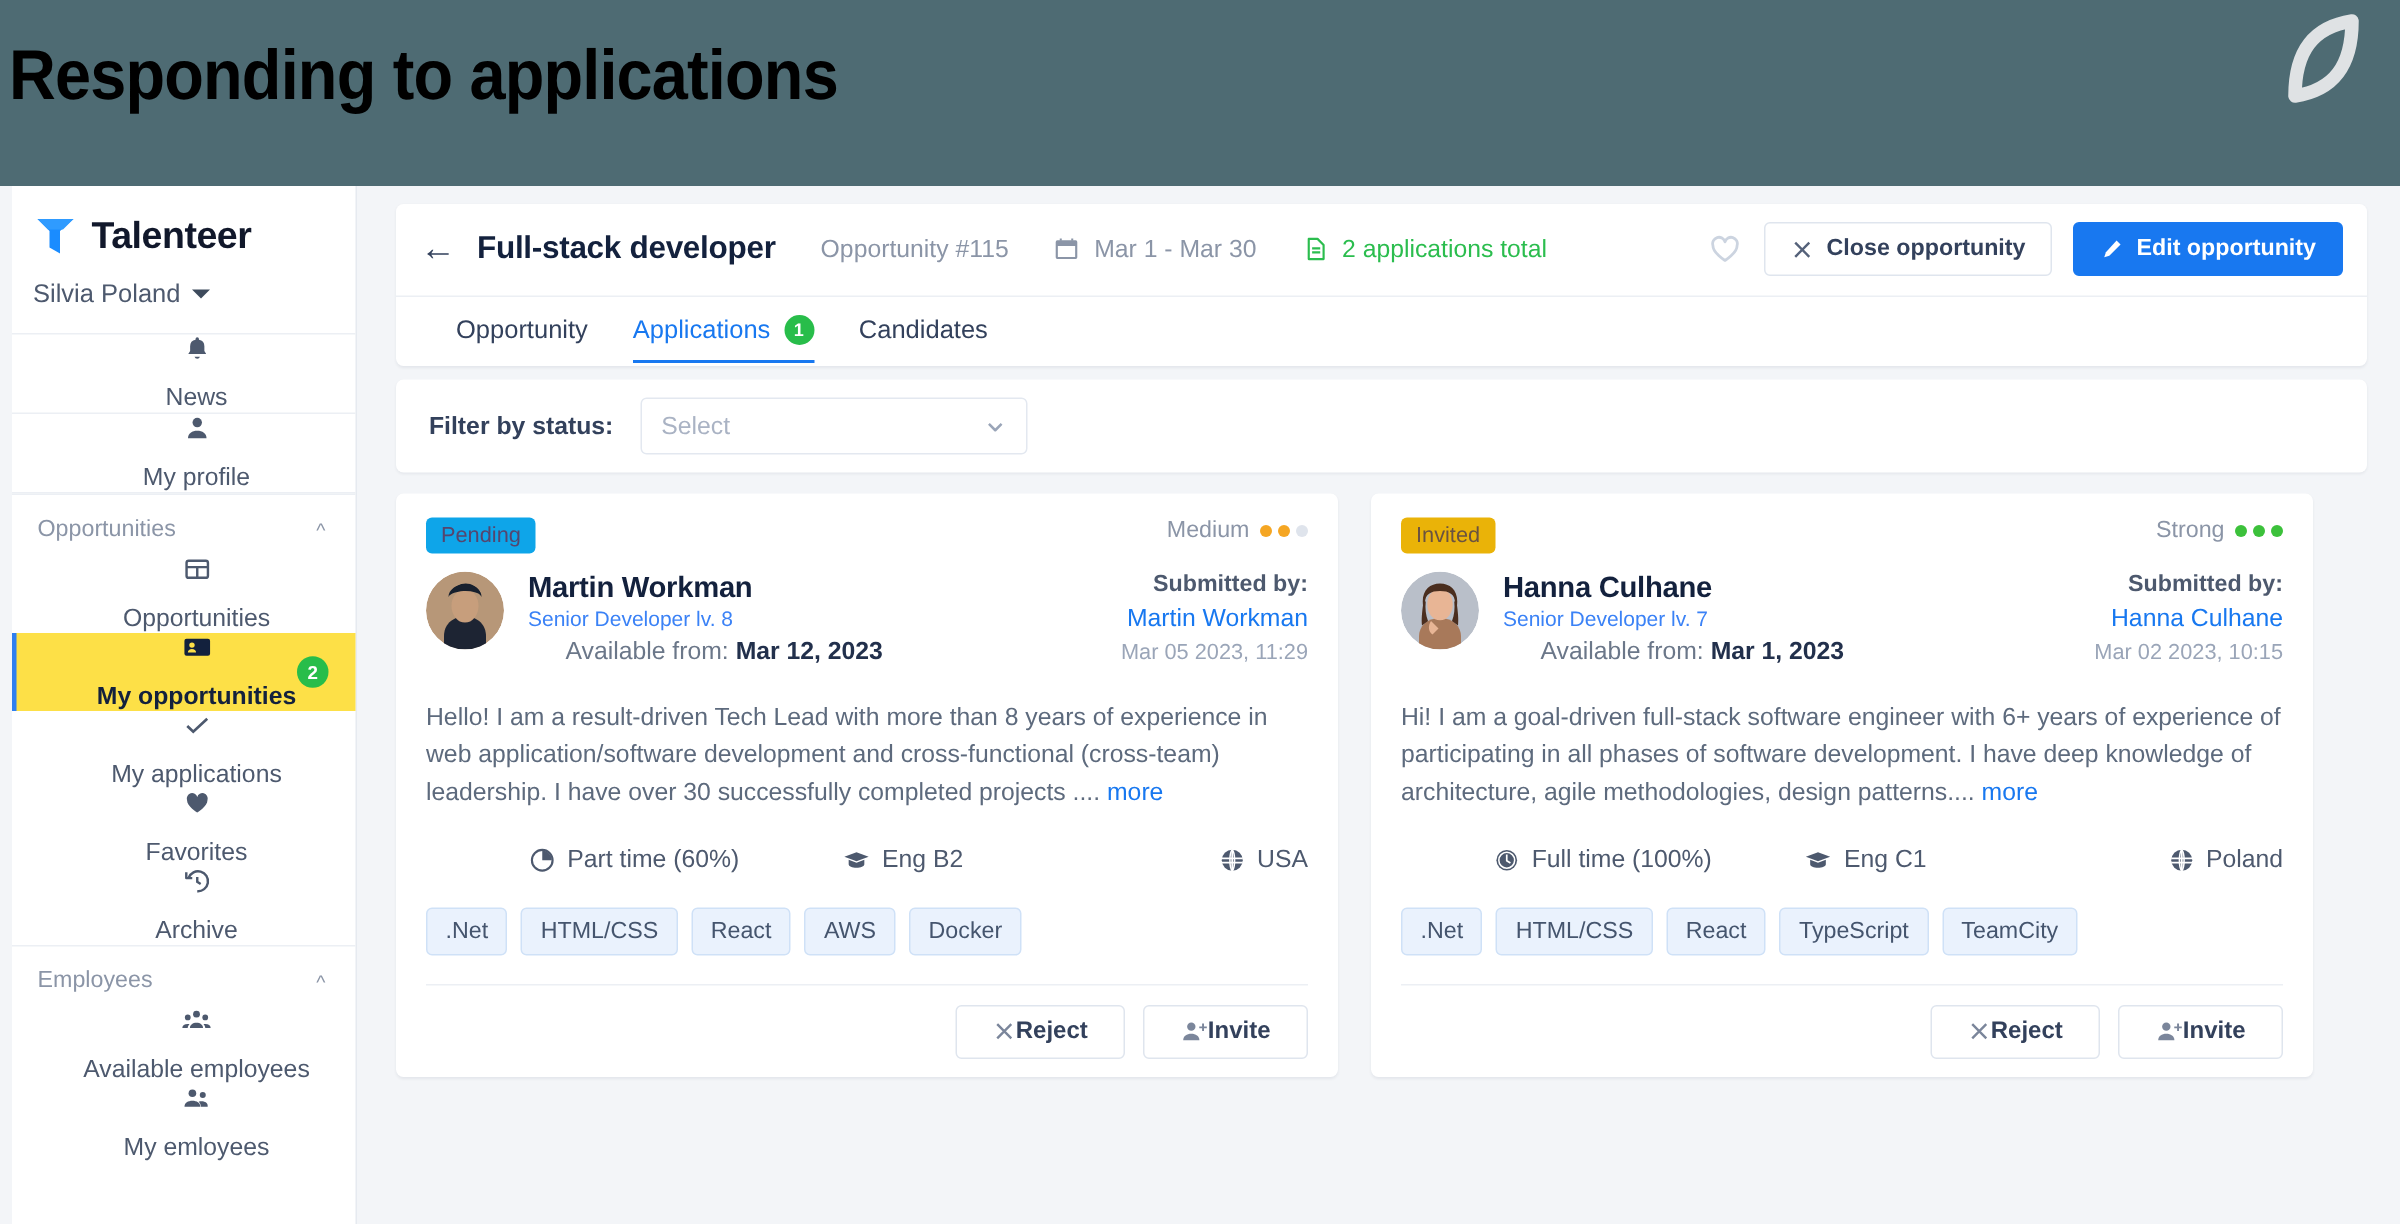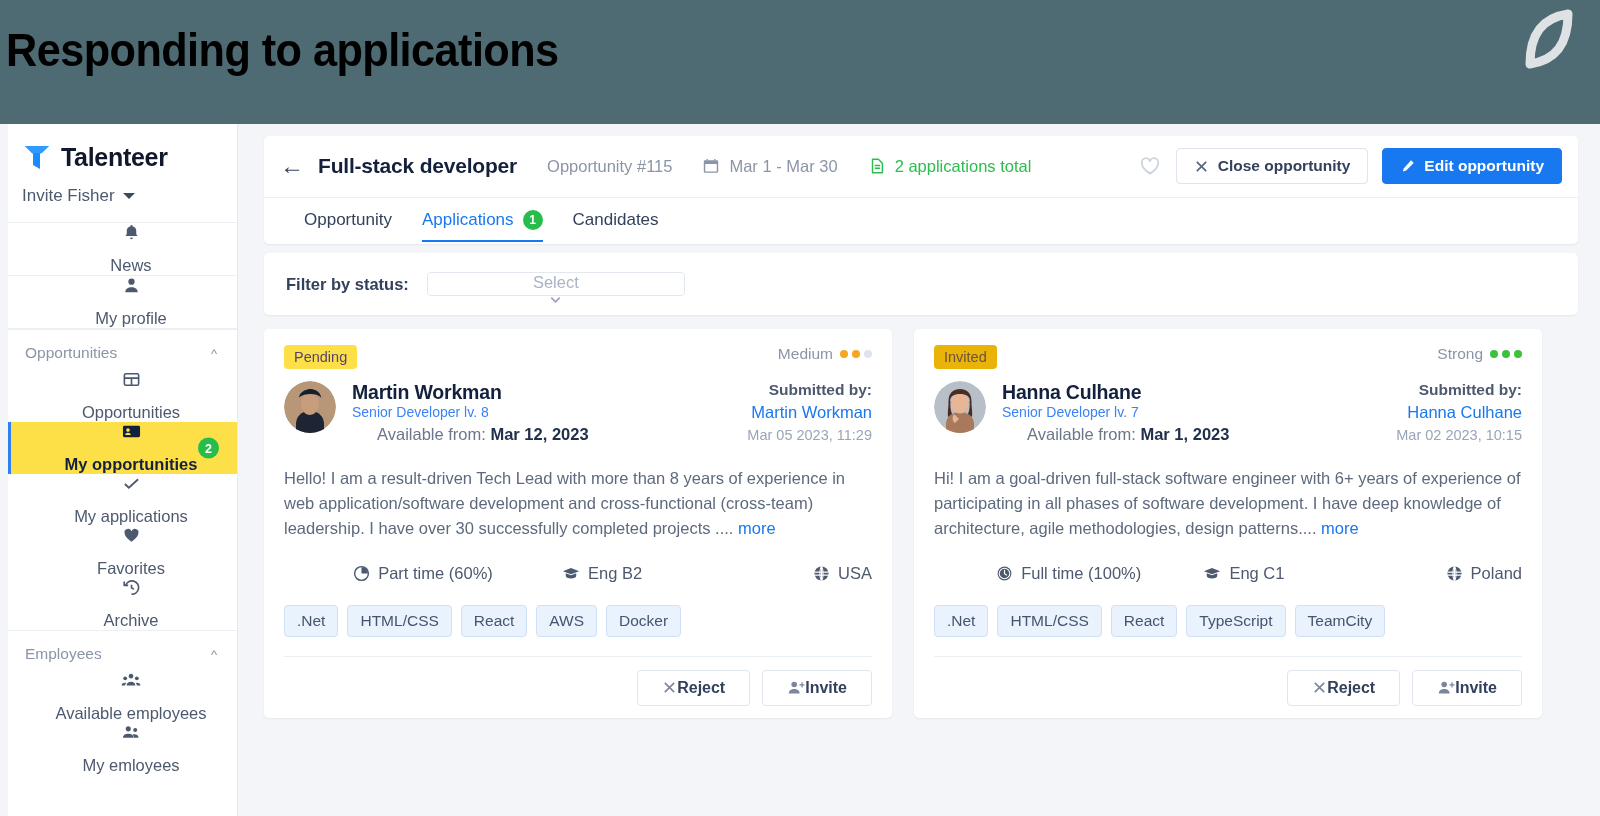--- a/index.html
+++ b/index.html
@@ -120,32 +120,32 @@
     min-width: 20px; height: 20px; border-radius: 50%;
     background: #28bd4a; color: #fff; font-size: 12px; font-weight: bold;
     display: flex; align-items: center; justify-content: center;
   }
   #toolbar-divider { position: absolute; left: 0; right: 0; bottom: 46px; height: 1px; background: #eceff4; }
 
   
   #filterbar { margin-top: 9px; height: 62px; display: flex; align-items: center; padding-left: 22px; gap: 18px; }
   .filter-label { font-size: 16.5px; font-weight: bold; color: #33415c; }
   .select {
-    width: 258px; height: 24px; border: 1px solid #e3e8f0; border-radius: 4px;
+    width: 258px; height: 38px; border: 1px solid #e3e8f0; border-radius: 4px;
     display: flex; align-items: center; justify-content: space-between;
-    padding: 0 13px; font-size: 16.5px; color: #aab3c4; cursor: pointer; background: #fff; flex-direction: column;
+    padding: 0 13px; font-size: 16.5px; color: #aab3c4; cursor: pointer; background: #fff;
   }
   .select .chev { color: #9aa5b8; font-size: 13px; }
 
   
   #cards { margin-top: 14px; display: flex; gap: 22px; }
   .card { width: 628px; padding: 16px 20px 0 20px; position: relative; }
   .card-top { display: flex; justify-content: space-between; align-items: flex-start; }
   .pill { font-size: 14.5px; padding: 4px 10px; border-radius: 4px; }
-  .pill-pending { background: #fde047; color: #55456e; }
+  .pill-pending { background: #0ea5e9; color: #55456e; }
   .pill-invited { background: #eab308; color: #6b5340; }
   .rating { display: flex; align-items: center; gap: 7px; font-size: 15.5px; color: #8b95a7; }
   .dots { display: flex; gap: 4px; }
   .dot { width: 8px; height: 8px; border-radius: 50%; background: #dfe4ec; }
 
   .person { display: flex; gap: 16px; margin-top: 12px; justify-content: space-between; }
   .person-left { display: flex; gap: 16px; }
   .avatar { width: 52px; height: 52px; border-radius: 50%; overflow: hidden; flex: 0 0 52px; }
   .pname { font-size: 19.5px; font-weight: bold; color: #13213d; letter-spacing: -0.2px; }
   .prole { font-size: 14px; color: #3b82f6; margin-top: 0; }
@@ -202,21 +202,21 @@
       <span>
         <svg viewBox="0 0 30 30" width="30" height="30">
           <path d="M3 4 H27 L18 12 V27 L11 23 V12 Z" fill="#1a8cff"></path>
           <path d="M3 4 H27 L20 11 H10 Z" fill="#2f9bff"></path>
         </svg>
       </span>
       <span class="brand-name">Talenteer</span>
     </div>
 
     <div class="user-row">
-      <span>Invite Fisher</span>
+      <span>Silvia Poland</span>
       <span class="caret-down"></span>
     </div>
 
     <div class="nav-item plain">
       <span class="nav-icon">
         <svg viewBox="0 0 20 20" width="19" height="19" fill="currentColor">
           <path d="M10 2a1.2 1.2 0 011.2 1.2v.5A4.6 4.6 0 0115 8.2v3.3l1.3 2.2H3.7L5 11.5V8.2a4.6 4.6 0 013.8-4.5v-.5A1.2 1.2 0 0110 2zm0 15a2 2 0 01-1.9-1.4h3.8A2 2 0 0110 17z"></path>
         </svg>
       </span>
       <span>News</span>

